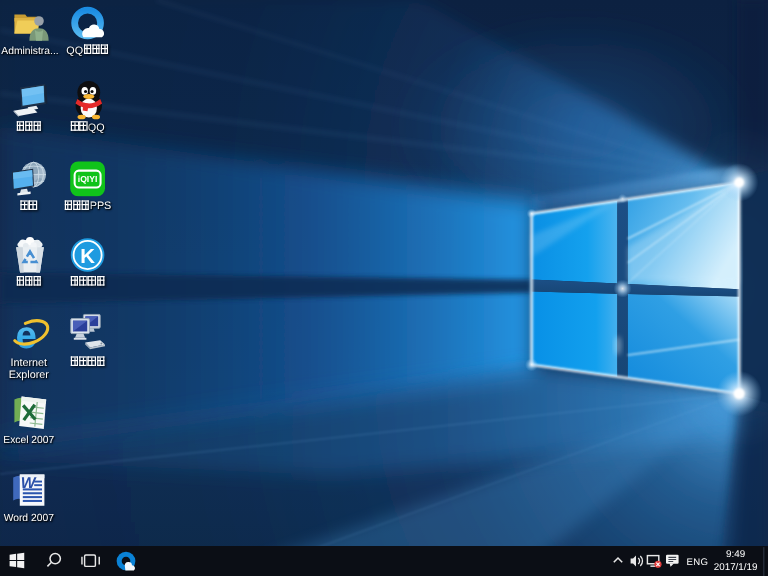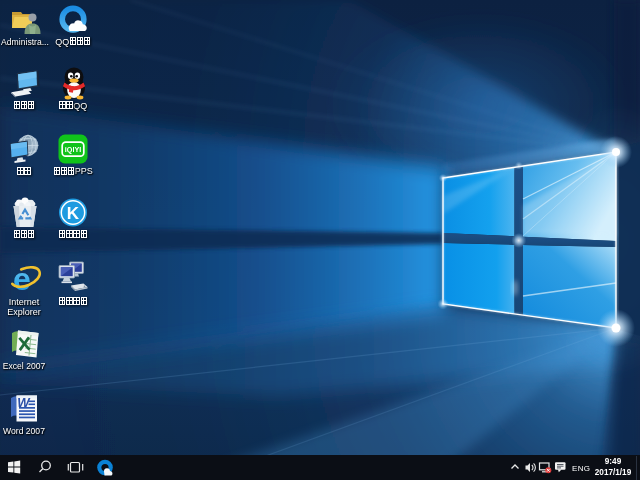--- a/index.html
+++ b/index.html
@@ -380,14 +380,14 @@
     <path d="M546.9,13.9 l2.8,2.8 M549.7,13.9 l-2.8,2.8" stroke="#fff" stroke-width="0.9"></path>
   </g>
 
   <g>
     <rect x="555" y="7.2" width="10.5" height="7.6" rx="1" fill="#f2f2f2"></rect>
     <polygon points="558,14.5 561.5,14.5 558.8,17.2" fill="#f2f2f2"></polygon>
     <path d="M557,9.5 h6.5 M557,11.2 h6.5 M557,12.9 h4" stroke="#40454f" stroke-width="0.9"></path>
   </g>
 </svg>
 <div class="tray" style="left:572px;top:463.5px;font-size:8px;letter-spacing:0.3px;">ENG</div>
-<div class="tray" style="left:593px;top:457px;width:40px;text-align:center;font-size:8.2px;line-height:10.5px;font-weight:bold;">9:49<br>2017/1/19</div>
+<div class="tray" style="left:593px;top:457px;width:40px;text-align:center;font-size:8.2px;line-height:10.5px;">9:49<br>2017/1/19</div>
 <div style="position:absolute;left:636px;top:456px;width:1px;height:24px;background:#2a3240;"></div>
 
 </body></html>

